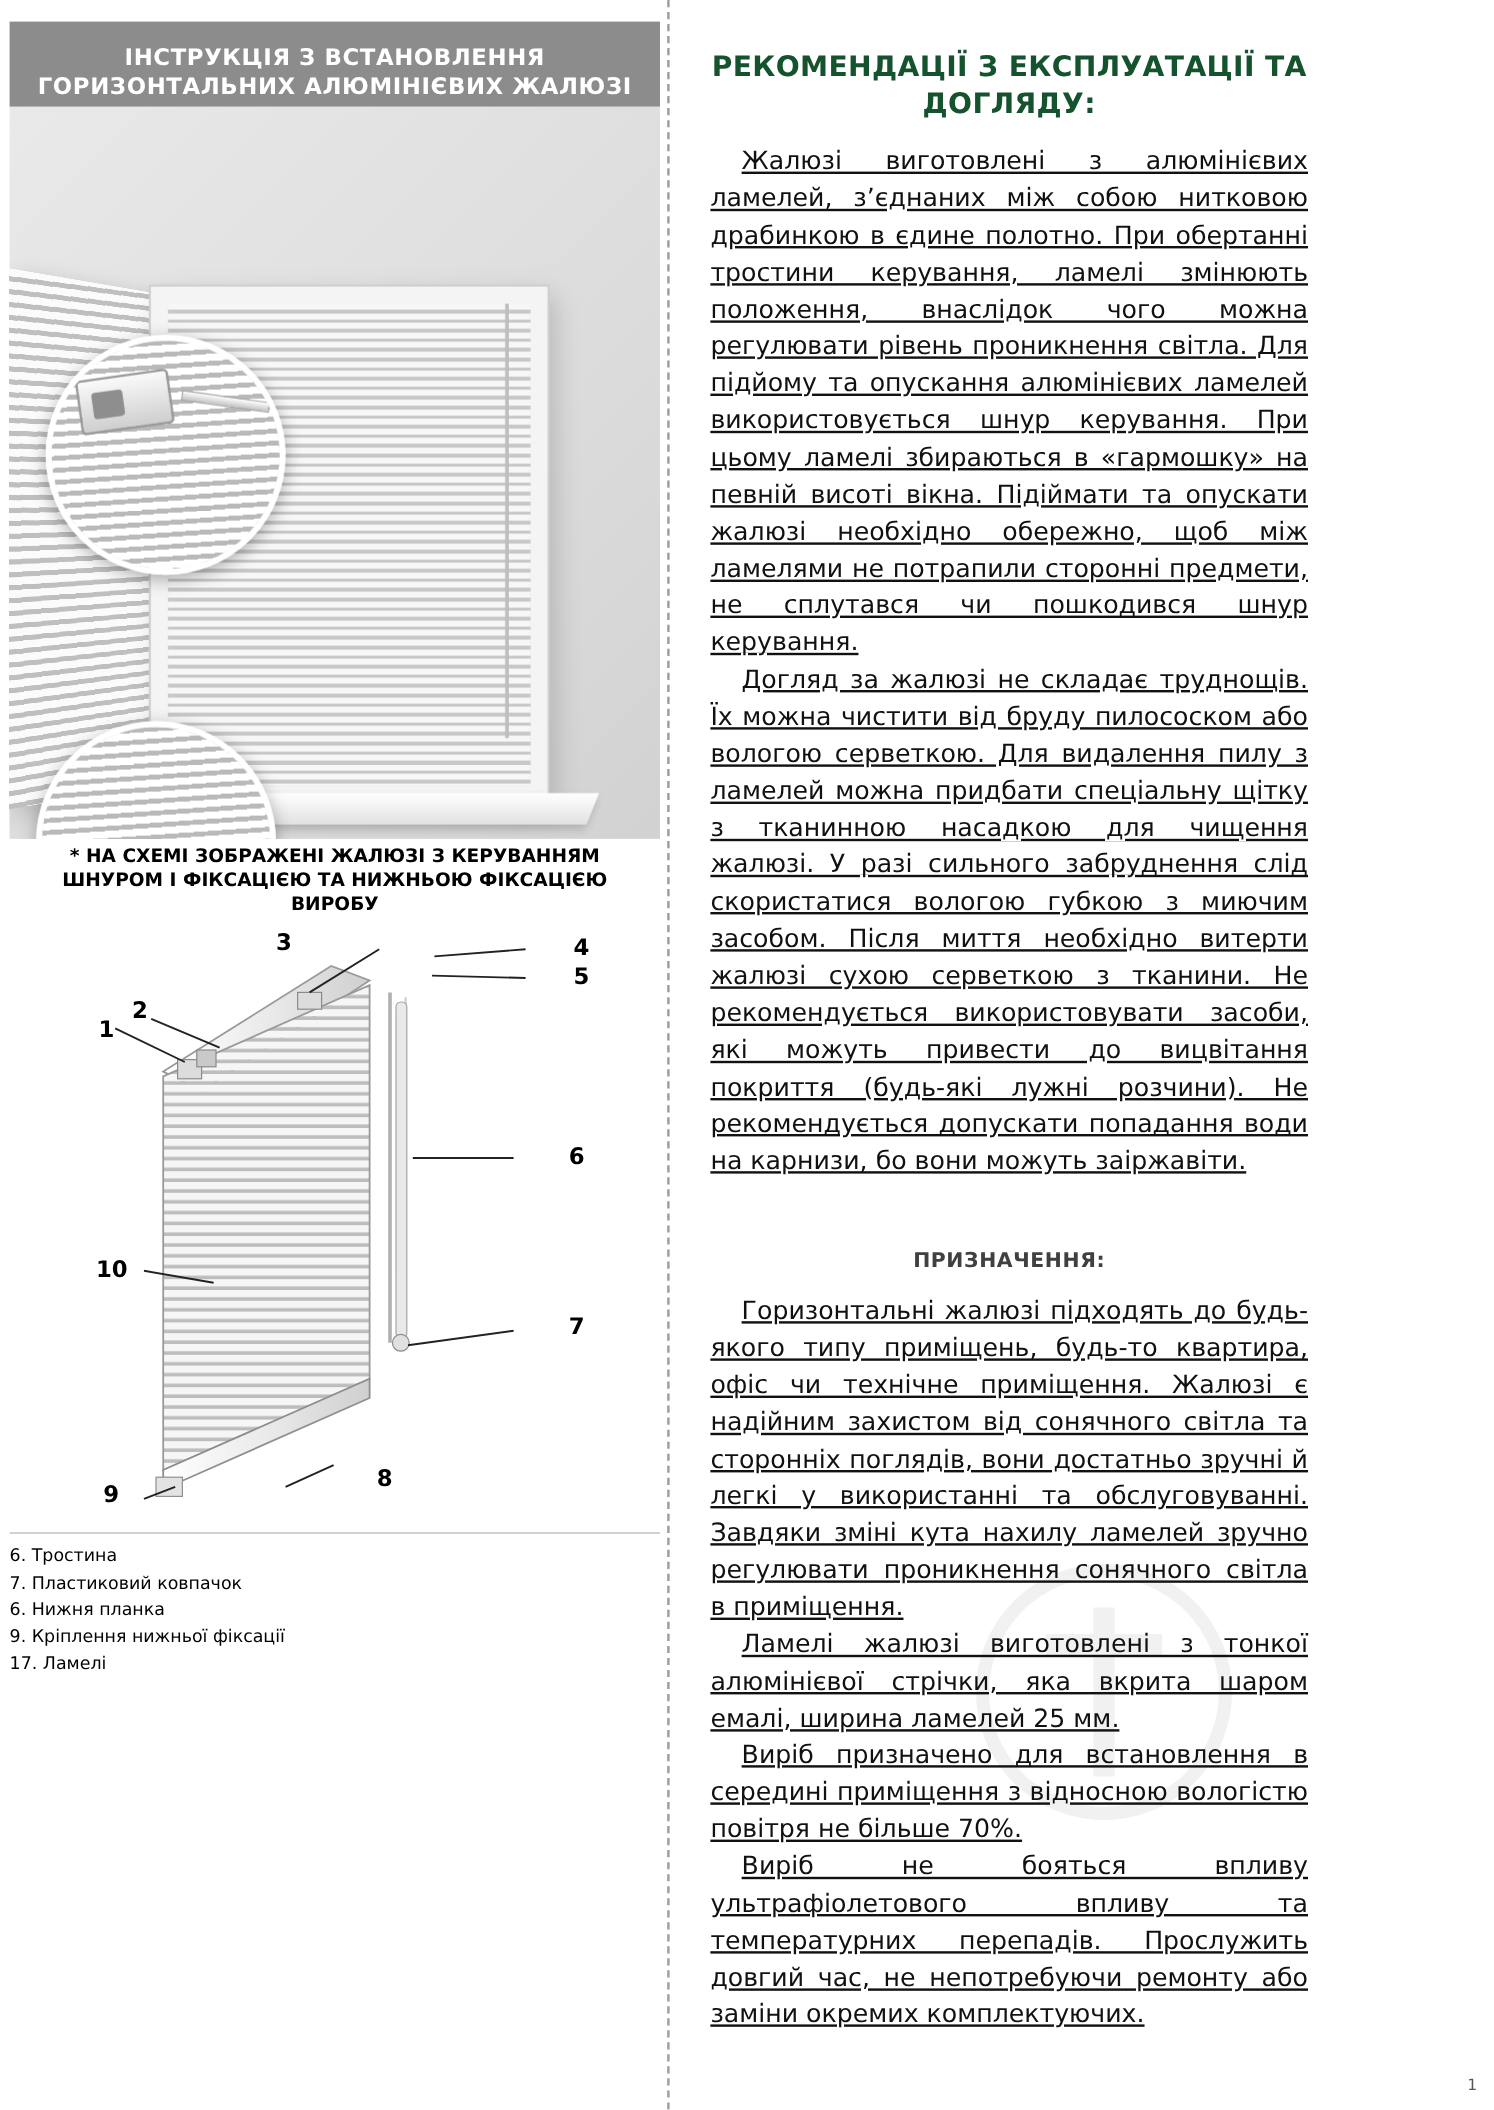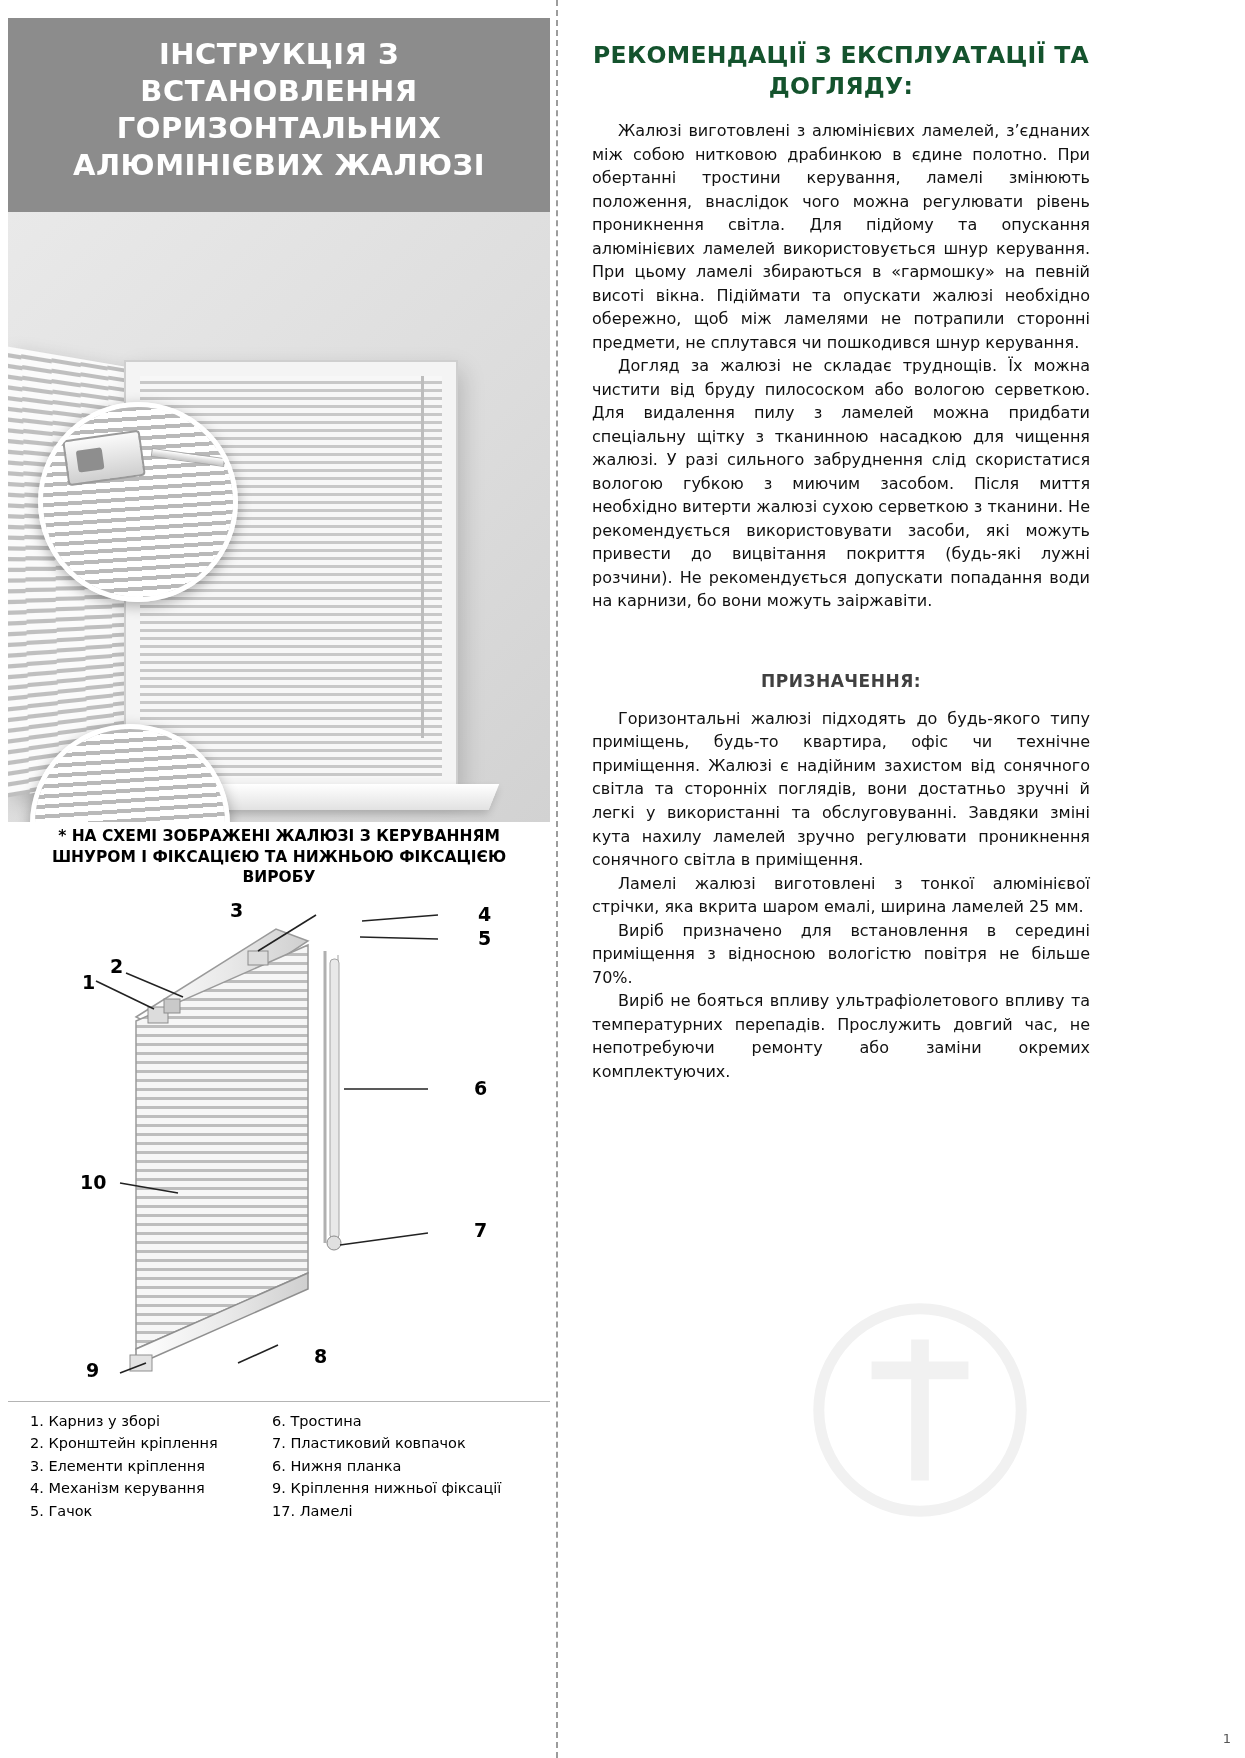--- a/index.html
+++ b/index.html
@@ -39,23 +39,23 @@
   
   .left-col {
     position: absolute;
     left: 8px; top: 18px; width: 542px;
   }
 
   .gray-header {
     background: #8c8c8c;
     color: #ffffff;
     text-align: center;
-    padding: 18px 14px 28px;
+    padding: 18px 14px 4px;
     font-weight: bold;
-    font-size: 29px;
+    font-size: 19px;
     line-height: 1.28;
     letter-spacing: .5px;
   }
 
   .photo-block {
     position: relative;
     width: 542px;
     height: 610px;
     background: linear-gradient(180deg,#efefef 0%, #e6e6e6 45%, #dedede 100%);
     overflow: hidden;
@@ -191,25 +191,26 @@
     text-align:center;
     font-weight:bold;
     font-size:23.5px;
     line-height:1.3;
     letter-spacing:.3px;
     color:#14532d;
     margin-bottom:18px;
   }
   .r-body p{
     margin:0 0 0 0;
-    font-size:16px;
+    font-size:21px;
     line-height:1.47;
     text-align:justify;
     text-indent:26px;
     color:#111;
+    text-decoration:underline;
   }
   .r-title2{
     text-align:center;
     font-weight:bold;
     font-size:17px;
     letter-spacing:.5px;
     margin:58px 0 16px;
     color:#404040;
   }
   .pagenum{
@@ -320,27 +321,20 @@
       <span class="dlabel" style="left:74px; top:78px;">1</span>
       <span class="dlabel" style="left:102px; top:62px;">2</span>
       <span class="dlabel" style="left:466px; top:184px;">6</span>
       <span class="dlabel" style="left:466px; top:326px;">7</span>
       <span class="dlabel" style="left:72px; top:278px;">10</span>
       <span class="dlabel" style="left:78px; top:466px;">9</span>
       <span class="dlabel" style="left:306px; top:452px;">8</span>
     </div>
 
     <div class="legend">
-      <ol class="col1">
-        <li>1. Карниз у зборі</li>
-        <li>2. Кронштейн кріплення</li>
-        <li>3. Елементи кріплення</li>
-        <li>4. Механізм керування</li>
-        <li>5. Гачок</li>
-      </ol>
       <ol class="col2">
         <li>6. Тростина</li>
         <li>7. Пластиковий ковпачок</li>
         <li>6. Нижня планка</li>
         <li>9. Кріплення нижньої фіксації</li>
         <li>17. Ламелі</li>
       </ol>
     </div>
   </div>
 

